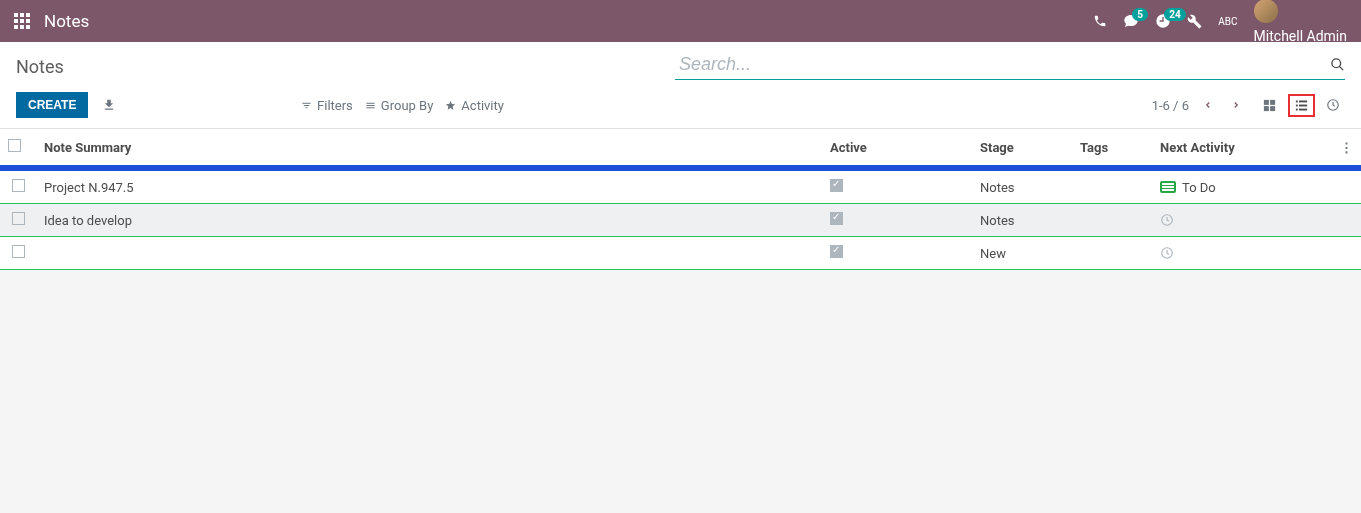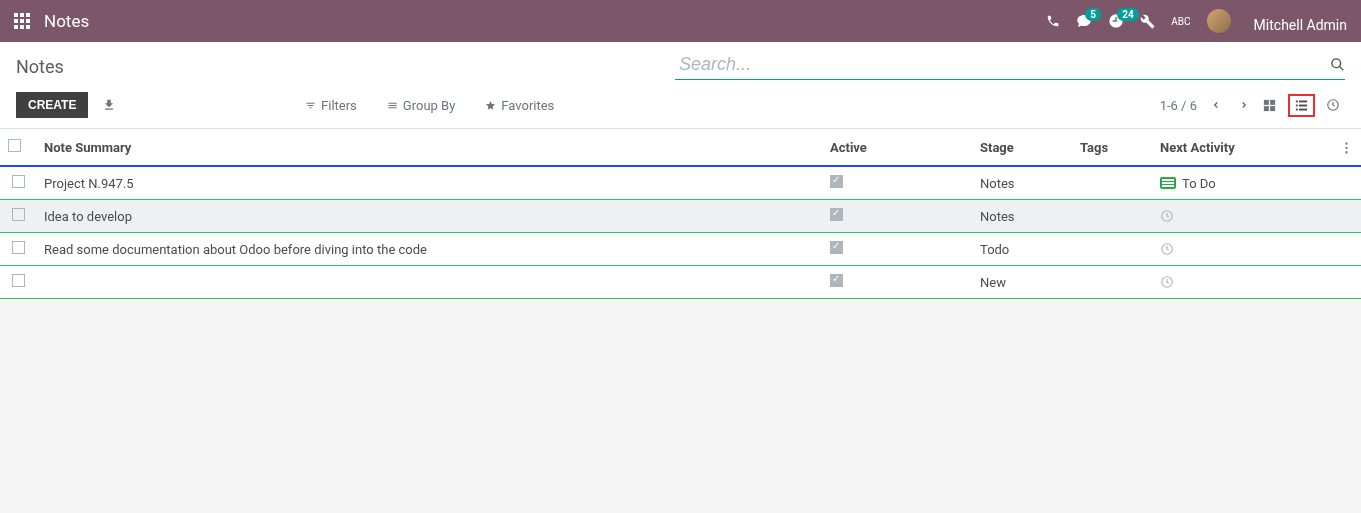--- a/index.html
+++ b/index.html
@@ -20,51 +20,51 @@
       color: #fff;
     }
     .navbar-left { display: flex; align-items: center; gap: 14px; }
     .navbar-right { margin-left: auto; display: flex; align-items: center; gap: 16px; }
     .app-icon { display: flex; flex-direction: column; gap: 2px; cursor: pointer; }
     .app-icon-row { display: flex; gap: 2px; }
     .app-icon-dot { width: 4px; height: 4px; background: #fff; }
     .app-name { font-size: 17px; font-weight: 400; color: #fff; }
     .nav-icon { color: #fff; cursor: pointer; display: flex; align-items: center; position: relative; }
     .badge-green { background: #00a09d; color: #fff; font-size: 10px; font-weight: 700; padding: 1px 5px; border-radius: 9px; position: absolute; top: -5px; left: 9px; }
-    .user-wrap { display: flex; align-items: flex-end; gap: 23px; cursor: pointer; }
+    .user-wrap { display: flex; align-items: flex-start; gap: 5px; cursor: pointer; flex-direction: column; }
     .avatar { width: 24px; height: 24px; border-radius: 50%; background: linear-gradient(135deg, #d4a574, #8b6f47); }
     .user-name { font-size: 14px; color: #fff; }
     .abc { font-size: 10px; color: #fff; cursor: pointer; }
 
     
     .control-panel { background: #fff; border-bottom: 1px solid #dee2e6; }
     .cp-row1 { display: flex; align-items: center; padding: 10px 16px 6px; }
     .page-title { font-size: 18px; color: #5f5e5e; }
     .search-wrap { margin-left: auto; width: 670px; position: relative; border-bottom: 1px solid #00a09d; display: flex; align-items: center; padding-bottom: 2px; }
     .search-input { border: none; outline: none; font-size: 18px; width: 100%; padding: 2px 4px; color: #6c757d; }
     .search-input::placeholder { color: #adb5bd; font-style: italic; }
     .search-icon { color: #6c757d; cursor: pointer; }
 
     .cp-row2 { display: flex; align-items: center; padding: 6px 16px 10px; }
     .cp-left { display: flex; align-items: center; gap: 10px; }
-    .btn-create { background: #404040; color: #fff; border: none; padding: 6px 12px; font-size: 12px; font-weight: 700; cursor: pointer; }
+    .btn-create { background: #0369a1; color: #fff; border: none; padding: 6px 12px; font-size: 12px; font-weight: 700; cursor: pointer; }
     .btn-import { background: transparent; border: none; color: #6c757d; cursor: pointer; padding: 4px; }
-    .cp-center { margin-left: auto; display: flex; gap: 30px; width: 670px; }
+    .cp-center { margin-left: auto; display: flex; gap: 12px; width: 670px; }
     .filter-btn { display: flex; align-items: center; gap: 5px; color: #6c757d; cursor: pointer; font-size: 13px; }
-    .cp-right { margin-left: auto; display: flex; align-items: center; gap: 4px; }
+    .cp-right { margin-left: auto; display: flex; align-items: center; gap: 12px; }
     .pager { display: flex; align-items: center; gap: 10px; color: #6c757d; font-size: 13px; }
     .pager-arrow { color: #7c5769; cursor: pointer; padding: 2px 4px; }
     .view-switch { display: flex; align-items: center; gap: 6px; }
     .view-btn { color: #6c757d; cursor: pointer; padding: 3px 5px; display: flex; align-items: center; }
     .view-btn.active { border: 2px solid #e83030; padding: 2px 4px; }
 
     
     .table-wrap { background: #fff; }
     .table { width: 100%; border-collapse: collapse; }
-    .table thead th { text-align: left; font-weight: 700; font-size: 13px; color: #4c4c4c; padding: 10px 8px; border-bottom: 2px solid #1d4ed8; }
+    .table thead th { text-align: left; font-weight: 700; font-size: 13px; color: #4c4c4c; padding: 10px 8px; border-bottom: 6px solid #1d4ed8; }
     .table tbody td { padding: 8px 8px; border-bottom: 1px solid #22c55e; font-size: 13px; color: #4c4c4c; }
     .table tbody tr.hover { background: #eef0f2; }
     .col-check { width: 36px; text-align: center; }
     .col-summary { }
     .col-active { width: 150px; }
     .col-stage { width: 100px; }
     .col-tags { width: 80px; }
     .col-next { width: 180px; }
     .col-menu { width: 20px; text-align: right; }
     .checkbox { width: 13px; height: 13px; border: 1px solid #adb5bd; display: inline-block; cursor: pointer; }
@@ -165,21 +165,21 @@
       <div class="filter-btn">
         <svg width="11" height="11" viewBox="0 0 24 24" fill="#6c757d">
             <path d="M3 18h18v-2H3v2zm0-5h18v-2H3v2zm0-7v2h18V6H3z"></path>
           </svg>
         <span>Group By</span>
       </div>
       <div class="filter-btn">
         <svg width="11" height="11" viewBox="0 0 24 24" fill="#6c757d">
             <path d="M12 17.3L18.2 21l-1.6-7 5.4-4.7-7.1-.6L12 2 9.1 8.7 2 9.3l5.4 4.7-1.6 7z"></path>
           </svg>
-        <span>Favorites</span>
+        <span>Activity</span>
       </div>
     </div>
     <div class="cp-right">
       <div class="pager">
         <span>1-6 / 6</span>
         <span class="pager-arrow">
           <svg width="10" height="12" viewBox="0 0 24 24" fill="none" stroke="#7c5769" stroke-width="3">
               <polyline points="15 18 9 12 15 6"></polyline>
             </svg>
         </span>
@@ -254,32 +254,20 @@
           <td class="col-stage">Notes</td>
           <td class="col-tags"></td>
           <td class="col-next"><span class="clock-icon-sm"><svg width="14" height="14" viewBox="0 0 24 24" fill="none" stroke="#adb5bd" stroke-width="2">
                 <circle cx="12" cy="12" r="9"></circle>
                 <polyline points="12 7 12 12 15 14"></polyline>
               </svg></span></td>
           <td class="col-menu"></td>
         </tr>
         <tr>
           <td class="col-check"><span class="checkbox"></span></td>
-          <td class="col-summary">Read some documentation about Odoo before diving into the code</td>
-          <td class="col-active"><span class="checkbox checked"></span></td>
-          <td class="col-stage">Todo</td>
-          <td class="col-tags"></td>
-          <td class="col-next"><span class="clock-icon-sm"><svg width="14" height="14" viewBox="0 0 24 24" fill="none" stroke="#adb5bd" stroke-width="2">
-                <circle cx="12" cy="12" r="9"></circle>
-                <polyline points="12 7 12 12 15 14"></polyline>
-              </svg></span></td>
-          <td class="col-menu"></td>
-        </tr>
-        <tr>
-          <td class="col-check"><span class="checkbox"></span></td>
           <td class="col-summary"></td>
           <td class="col-active"><span class="checkbox checked"></span></td>
           <td class="col-stage">New</td>
           <td class="col-tags"></td>
           <td class="col-next"><span class="clock-icon-sm"><svg width="14" height="14" viewBox="0 0 24 24" fill="none" stroke="#adb5bd" stroke-width="2">
                 <circle cx="12" cy="12" r="9"></circle>
                 <polyline points="12 7 12 12 15 14"></polyline>
               </svg></span></td>
           <td class="col-menu"></td>
         </tr>

